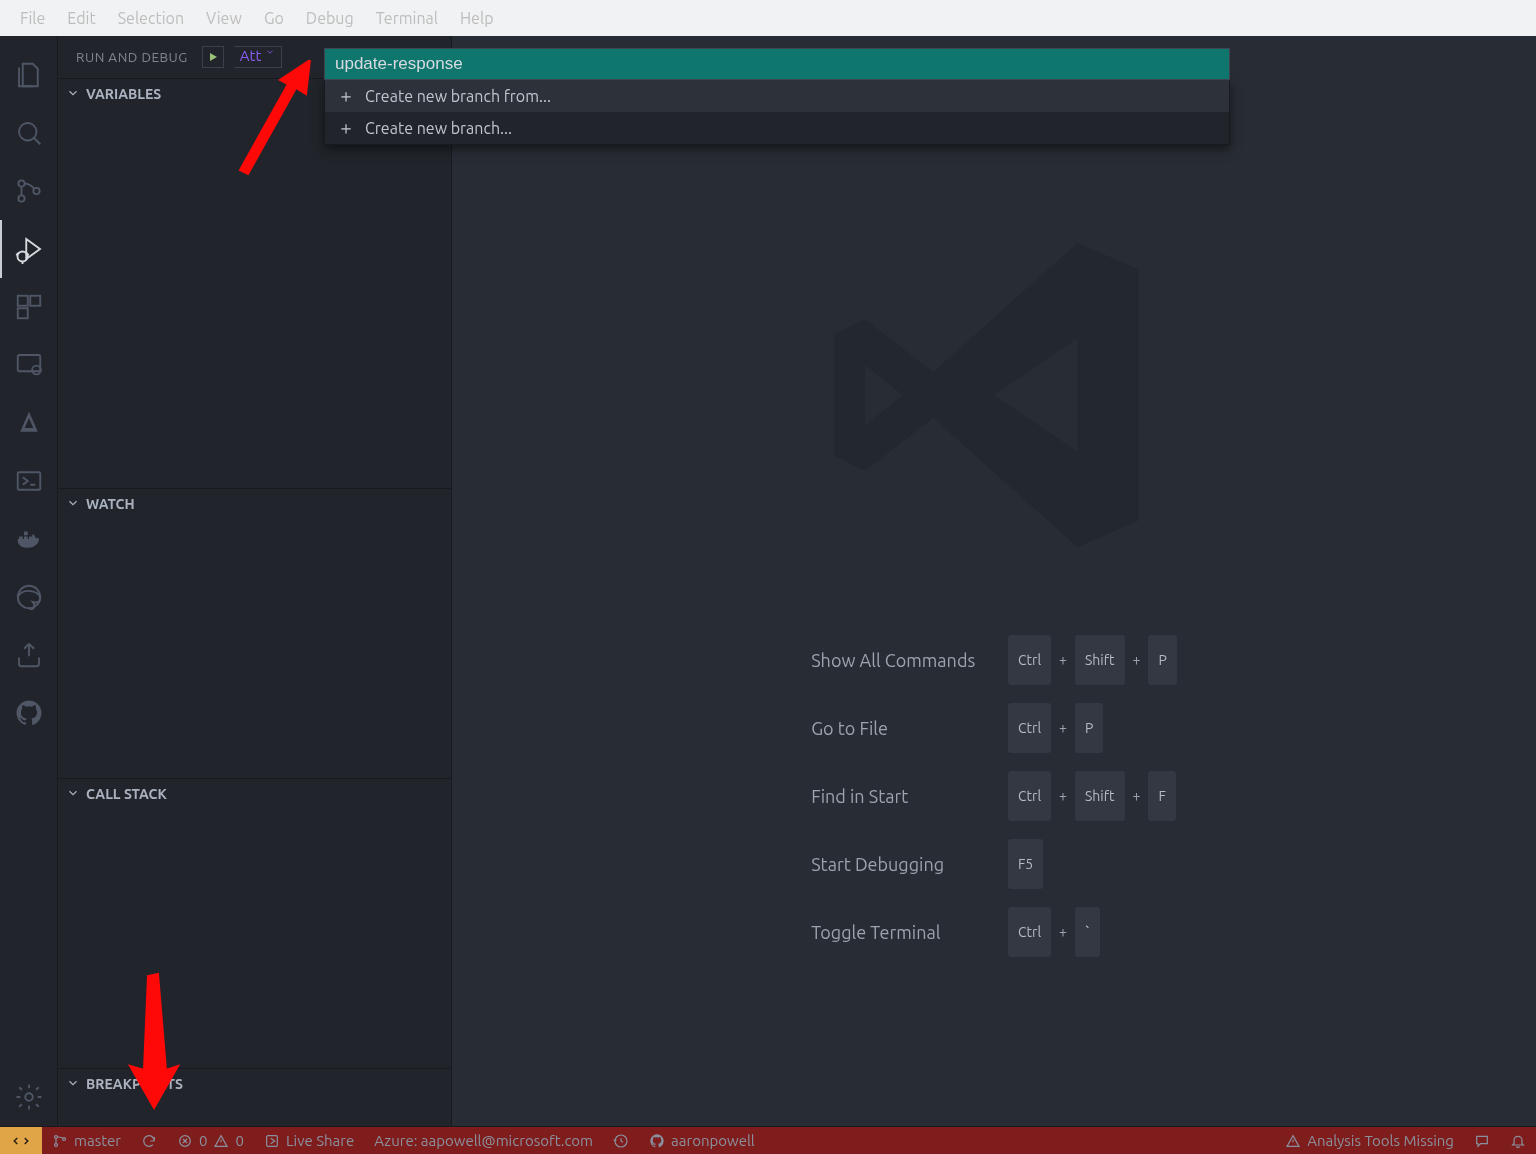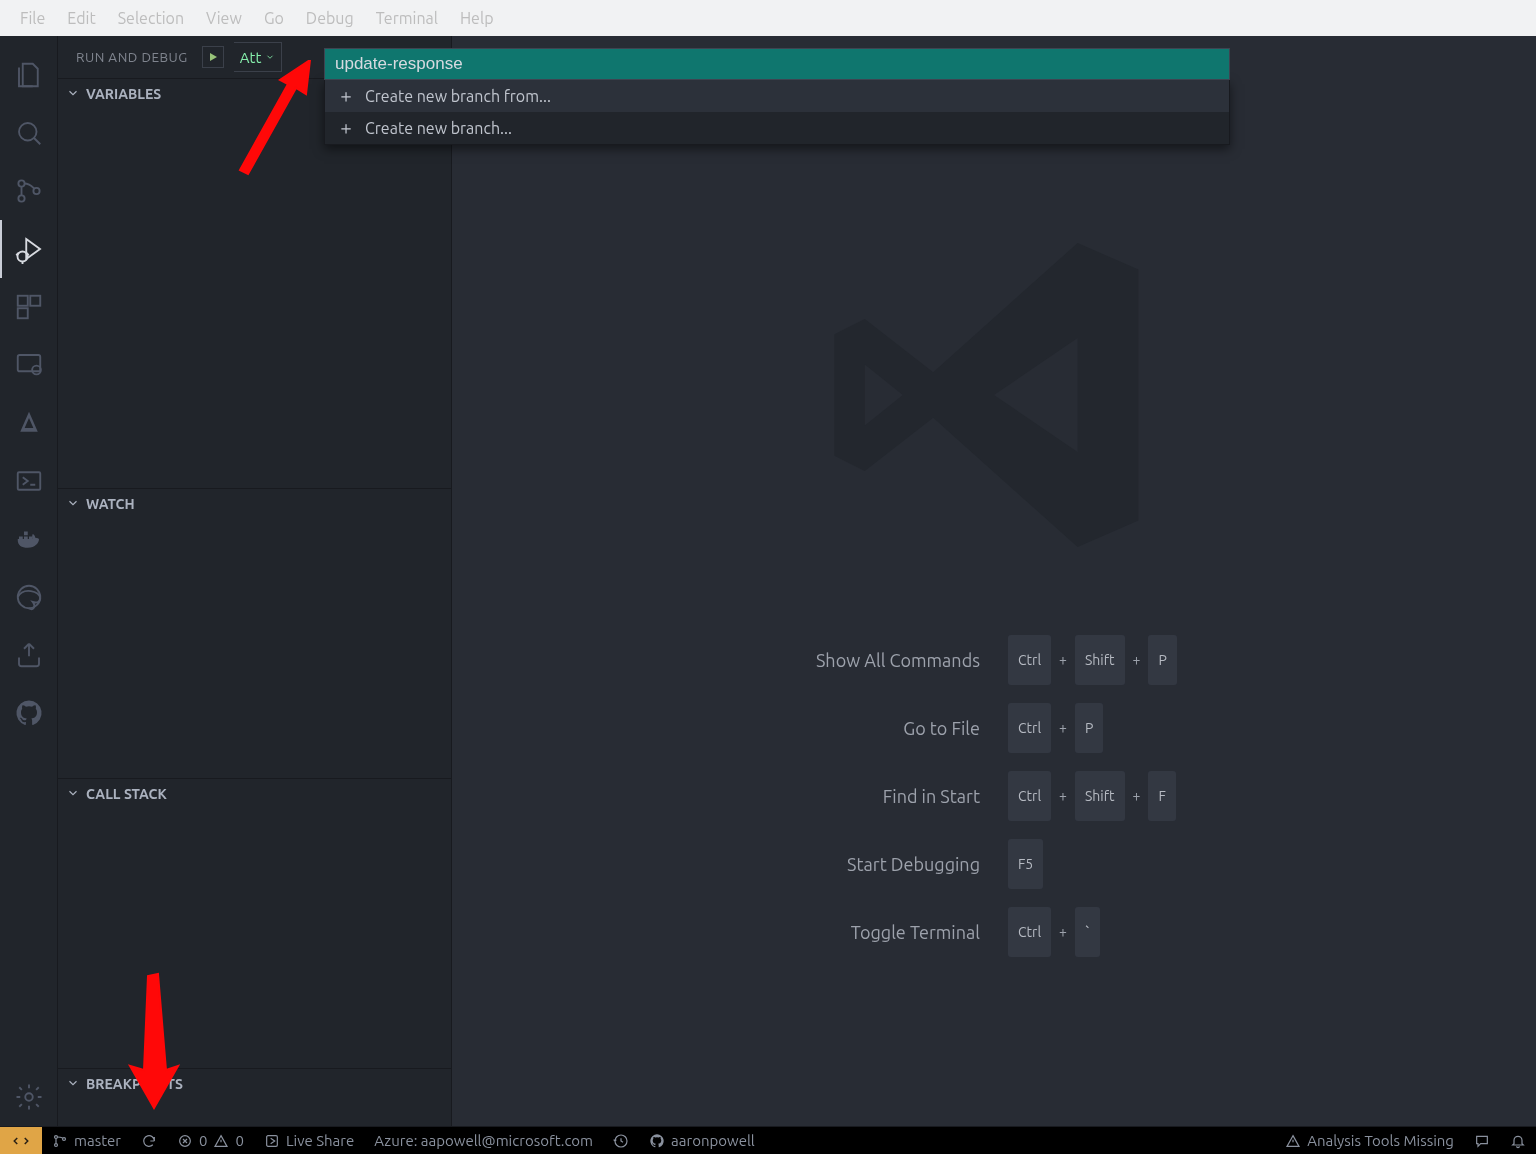--- a/index.html
+++ b/index.html
@@ -70,26 +70,25 @@
   width: 22px;
   height: 22px;
   border: 1px solid #3b404a;
   display: flex;
   align-items: center;
   justify-content: center;
   color: #98c379;
   margin-left: 4px;
 }
 .config-dd {
-  height: 30px;
+  height: 22px;
   padding: 0 6px;
   font-size: 15px;
-  color: #86efac;
-  display: flex;
-  align-items: center;
+  color: #8b5cf6;
+  display: flex;
   border: 1px solid #3b404a;
   border-left: none;
 }
 .section {
   border-top: 1px solid #181a1f;
 }
 .section-header {
   height: 30px;
   display: flex;
   align-items: center;
@@ -118,21 +117,20 @@
   margin-bottom: 50px;
   opacity: 1;
 }
 .welcome-list {
   display: grid;
   grid-template-columns: 1fr 1fr;
   gap: 18px 28px;
   align-items: center;
 }
 .welcome-label {
-  text-align: right;
   font-size: 18px;
   color: #9da2ac;
 }
 .welcome-keys {
   display: flex;
   gap: 8px;
   align-items: center;
   color: #9da2ac;
 }
 .keycap {
@@ -172,21 +170,21 @@
   align-items: center;
   padding: 0 12px;
   gap: 10px;
   font-size: 16px;
   color: #c0c5ce;
 }
 .qi-item.selected { background: #2c313a; }
 .qi-plus { font-size: 18px; color: #c0c5ce; font-weight: 300; }
 .statusbar {
   height: 28px;
-  background: #000000;
+  background: #7f1d1d;
   border-top: 1px solid #181a1f;
   display: flex;
   align-items: center;
   font-size: 15px;
   color: #8a919e;
 }
 .sb-remote {
   width: 42px;
   height: 28px;
   background: #e0a546;

